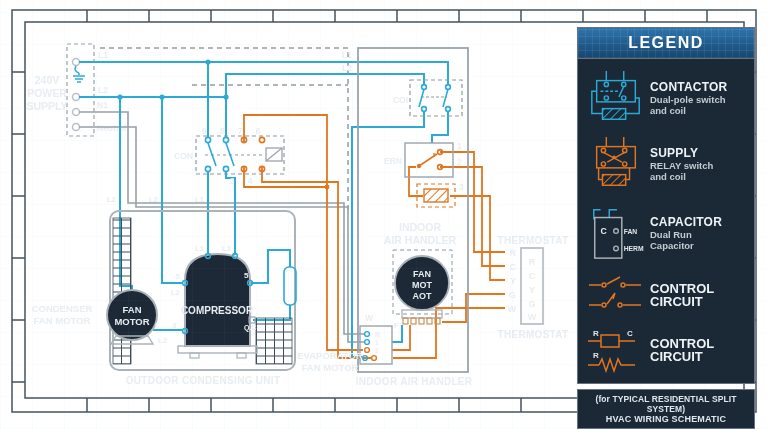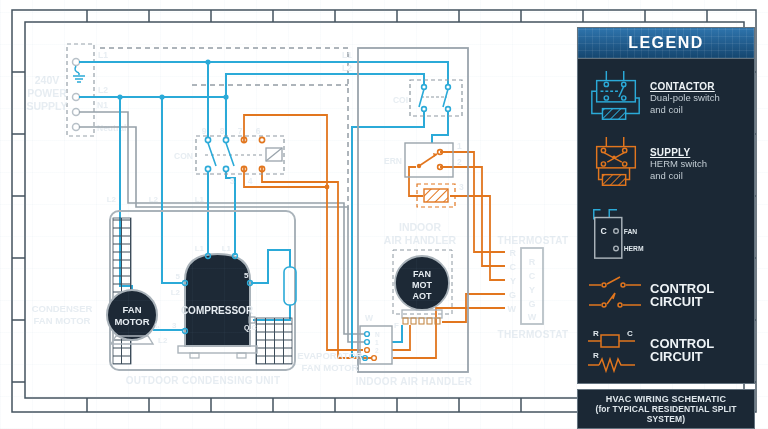--- a/index.html
+++ b/index.html
@@ -18,22 +18,22 @@
     background:linear-gradient(#2e74ad,#15466f);
     border-bottom:1.5px solid #64737f;color:#fff;font-weight:700;font-size:16px;letter-spacing:1.5px;}
   .lg-header{background-image:
       repeating-linear-gradient(0deg, rgba(255,255,255,0.07) 0 1px, transparent 1px 7px),
       repeating-linear-gradient(90deg, rgba(255,255,255,0.07) 0 1px, transparent 1px 7px),
       linear-gradient(#2e74ad,#15466f);}
   .lg-items{padding:6px 4px 4px 6px;}
   .lg-item{display:flex;align-items:center;}
   .lg-icon{width:64px;flex:0 0 64px;display:flex;justify-content:center;}
   .lg-text{flex:1;padding-left:2px;}
-  .lg-title{color:#eef3f6;font-weight:700;font-size:10px;letter-spacing:0.2px;text-decoration:underline;}
-  .lg-desc{color:#c2ccd3;font-size:9.5px;line-height:11.5px;}
+  .lg-title{color:#eef3f6;font-weight:700;font-size:12px;letter-spacing:0.2px;}
+  .lg-desc{color:#c2ccd3;font-size:9.5px;line-height:11.5px;font-weight:bold;}
   .lg-title2{color:#eef3f6;font-weight:700;font-size:13px;line-height:13px;}
   #title-block{margin-top:5px;border:1.5px solid #64737f;background:#1b2835;
      padding:4px 2px;text-align:center;color:#dfe7ec;font-weight:700;}
   #tb1{font-size:9px;letter-spacing:0.2px;}
   #tb2{font-size:8.5px;letter-spacing:0.1px;}
 </style>
 </head>
 <body>
 
 <div id="stage">
@@ -335,38 +335,43 @@
                   <circle cx="39" cy="31" r="2.2"></circle>
               <path d="M17,19 L36,29 M39,19 L21,29"></path>
               <path d="M12,35 V47 H16 M44,35 V47 H40"></path>
               <rect x="16" y="42" width="24" height="11" fill="url(#hatchO)" stroke="#E2761E"></rect>
             </g>
             <circle cx="28" cy="24" r="1.8" fill="#E2761E"></circle>
           </svg>
         </div>
         <div class="lg-text">
           <div class="lg-title">SUPPLY</div>
-          <div class="lg-desc">HERM switch</div>
+          <div class="lg-desc">RELAY switch</div>
           <div class="lg-desc">and coil</div>
         </div>
       </div>
 
       <div class="lg-item" style="height:72px">
         <div class="lg-icon">
           <svg width="58" height="64" viewBox="0 0 60 64">
             <g stroke="#2BAAD8" stroke-width="1.5" fill="none">
               <path d="M7,18 V8 H14 M31,8 H23 V16"></path>
             </g>
             <rect x="8" y="16" width="28" height="42" fill="none" stroke="#aab3ba" stroke-width="1.5"></rect>
             <text x="14" y="33" font-size="9" fill="#e7edf2" font-weight="700">C</text>
             <circle cx="30" cy="30" r="2.4" fill="none" stroke="#aab3ba" stroke-width="1.4"></circle>
             <circle cx="30" cy="48" r="2.4" fill="none" stroke="#aab3ba" stroke-width="1.4"></circle>
             <text x="38" y="33" font-size="7" fill="#dfe7ec" font-weight="700">FAN</text>
             <text x="38" y="51" font-size="7" fill="#dfe7ec" font-weight="700">HERM</text>
           </svg>
+        </div>
+        <div class="lg-text">
+          <div class="lg-title">CAPACITOR</div>
+          <div class="lg-desc">Dual Run</div>
+          <div class="lg-desc">Capacitor</div>
         </div>
       </div>
 
       <div class="lg-item" style="height:52px">
         <div class="lg-icon">
           <svg width="58" height="44" viewBox="0 0 58 44">
             <g stroke="#E2761E" stroke-width="1.5" fill="none">
               <path d="M2,12 H14"></path>
                   <circle cx="17" cy="12" r="2"></circle>
               <path d="M20,11 L33,4"></path>
@@ -402,18 +407,18 @@
         </div>
         <div class="lg-text">
           <div class="lg-title2">CONTROL</div>
           <div class="lg-title2">CIRCUIT</div>
         </div>
       </div>
 
     </div>
   </div>
   <div id="title-block">
+    <div id="tb2">(for TYPICAL RESIDENTIAL SPLIT SYSTEM)</div>
     <div id="tb1">HVAC WIRING SCHEMATIC</div>
-    <div id="tb2">(for TYPICAL RESIDENTIAL SPLIT SYSTEM)</div>
   </div>
 </div>
 
 </div>
 
 </body></html>

